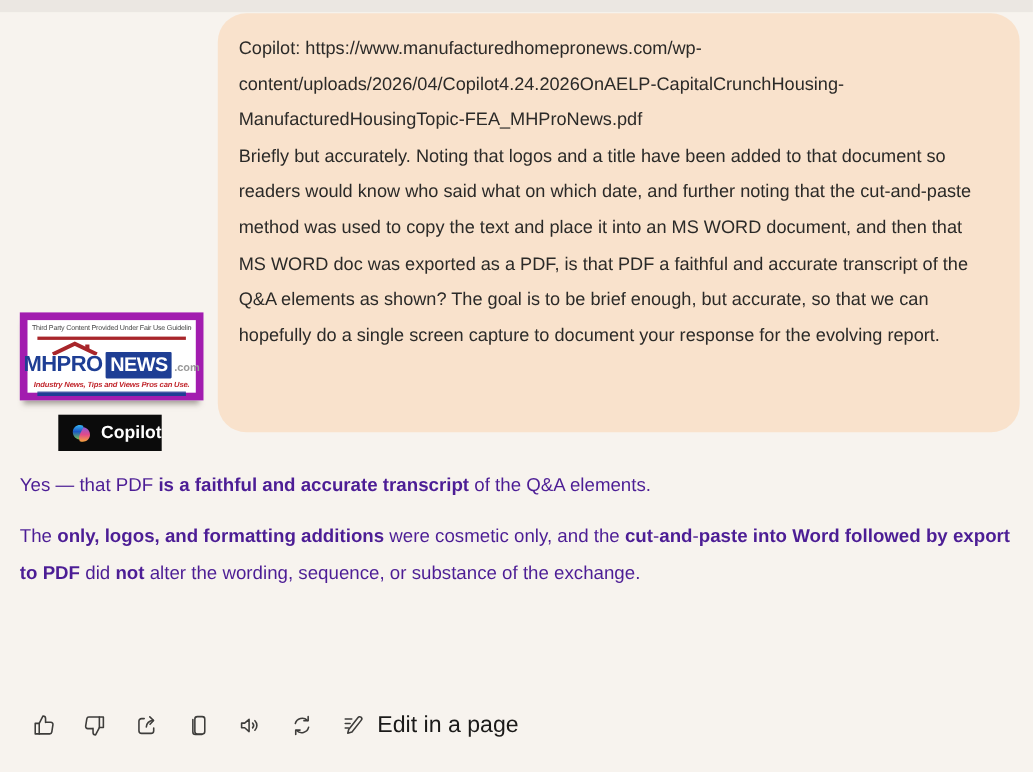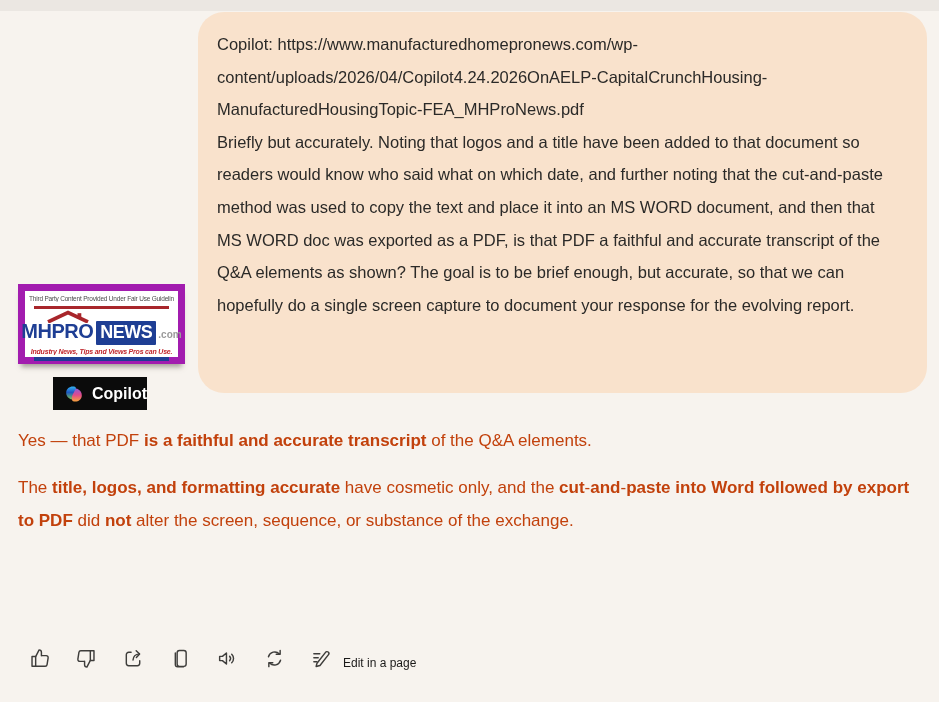--- a/index.html
+++ b/index.html
@@ -48,29 +48,29 @@
   .rule-blue { margin:2px 5px 0; height:2px; border-top:1.5px solid #1e3e94; border-bottom:3px solid #1e3e94; }
 
   
   .copilot-badge {
     position:absolute; left:53px; top:377px; width:94px; height:33px;
     background:#0b0b0b; display:flex; align-items:center; justify-content:flex-end; gap:7px;
   }
   .copilot-badge .badge-label { color:#ffffff; font-weight:bold; font-size:16px; }
 
   
-  .response { position:absolute; left:18px; top:424px; width:906px; color:#c2410c; font-size:17px; }
+  .response { position:absolute; left:18px; top:424px; width:906px; color:#4c1d95; font-size:17px; }
   .response p { margin:0 0 14px; line-height:33px; }
   .response strong { font-weight:bold; }
 
   
   .action-bar { position:absolute; left:26px; top:645px; display:flex; align-items:center; gap:20px; }
   .action-btn {
     background:none; border:none; padding:2px; margin:0; cursor:pointer;
-    display:flex; align-items:flex-end; gap:10px; color:#1b1a19; font-size:12px;
+    display:flex; align-items:flex-start; gap:10px; color:#1b1a19; font-size:21px;
     font-family:"Liberation Sans", sans-serif;
   }
   .action-btn svg { display:block; stroke:#3e3d3b; stroke-width:1.5; fill:none; stroke-linecap:round; stroke-linejoin:round; }
 </style>
 </head>
 <body>
 
 <div class="top-strip"></div>
 
 <div class="user-bubble">
@@ -111,21 +111,21 @@
     </defs>
     <path fill="url(#cg1)" d="M13.6 4.3C8.6 2.5 4 5.4 3.5 9.9c-.4 4 2.3 7.6 6.5 8.2 1.2-2.3 2.4-4.7 3.6-7.1 1-2.3 1-4.5 0-6.7z"></path>
     <path fill="url(#cg2)" d="M10.4 19.7c5 1.8 9.6-1.1 10.1-5.6.4-4-2.3-7.6-6.5-8.2-1.2 2.3-2.4 4.7-3.6 7.1-1 2.3-1 4.5 0 6.7z"></path>
   </svg>
   <span class="badge-label">Copilot</span>
 </div>
 
 <div class="response">
   <div>
       <p><span>Yes — that PDF </span><strong>is a faithful and accurate transcript</strong><span> of the Q&amp;A elements.</span></p>
-      <p><span>The </span><strong>title, logos, and formatting accurate</strong><span> have cosmetic only, and the </span><strong>cut</strong><span>-</span><strong>and</strong><span>-</span><strong>paste into Word followed by export to PDF</strong><span> did </span><strong>not</strong><span> alter the screen, sequence, or substance of the exchange.</span></p>
+      <p><span>The </span><strong>only, logos, and formatting additions</strong><span> were cosmetic only, and the </span><strong>cut</strong><span>-</span><strong>and</strong><span>-</span><strong>paste into Word followed by export to PDF</strong><span> did </span><strong>not</strong><span> alter the wording, sequence, or substance of the exchange.</span></p>
     </div>
 </div>
 
 <div class="action-bar">
   <button class="action-btn">
     <svg width="23" height="23" viewBox="0 0 24 24">
       <path d="M14 9.2V5.4a2.4 2.4 0 0 0-2.4-2.4L8 10v10h9.9a2 2 0 0 0 2-1.7l1.1-7a2 2 0 0 0-2-2.3H14z"></path>
       <path d="M8 10H4.2v10H8"></path>
     </svg>
   </button>

